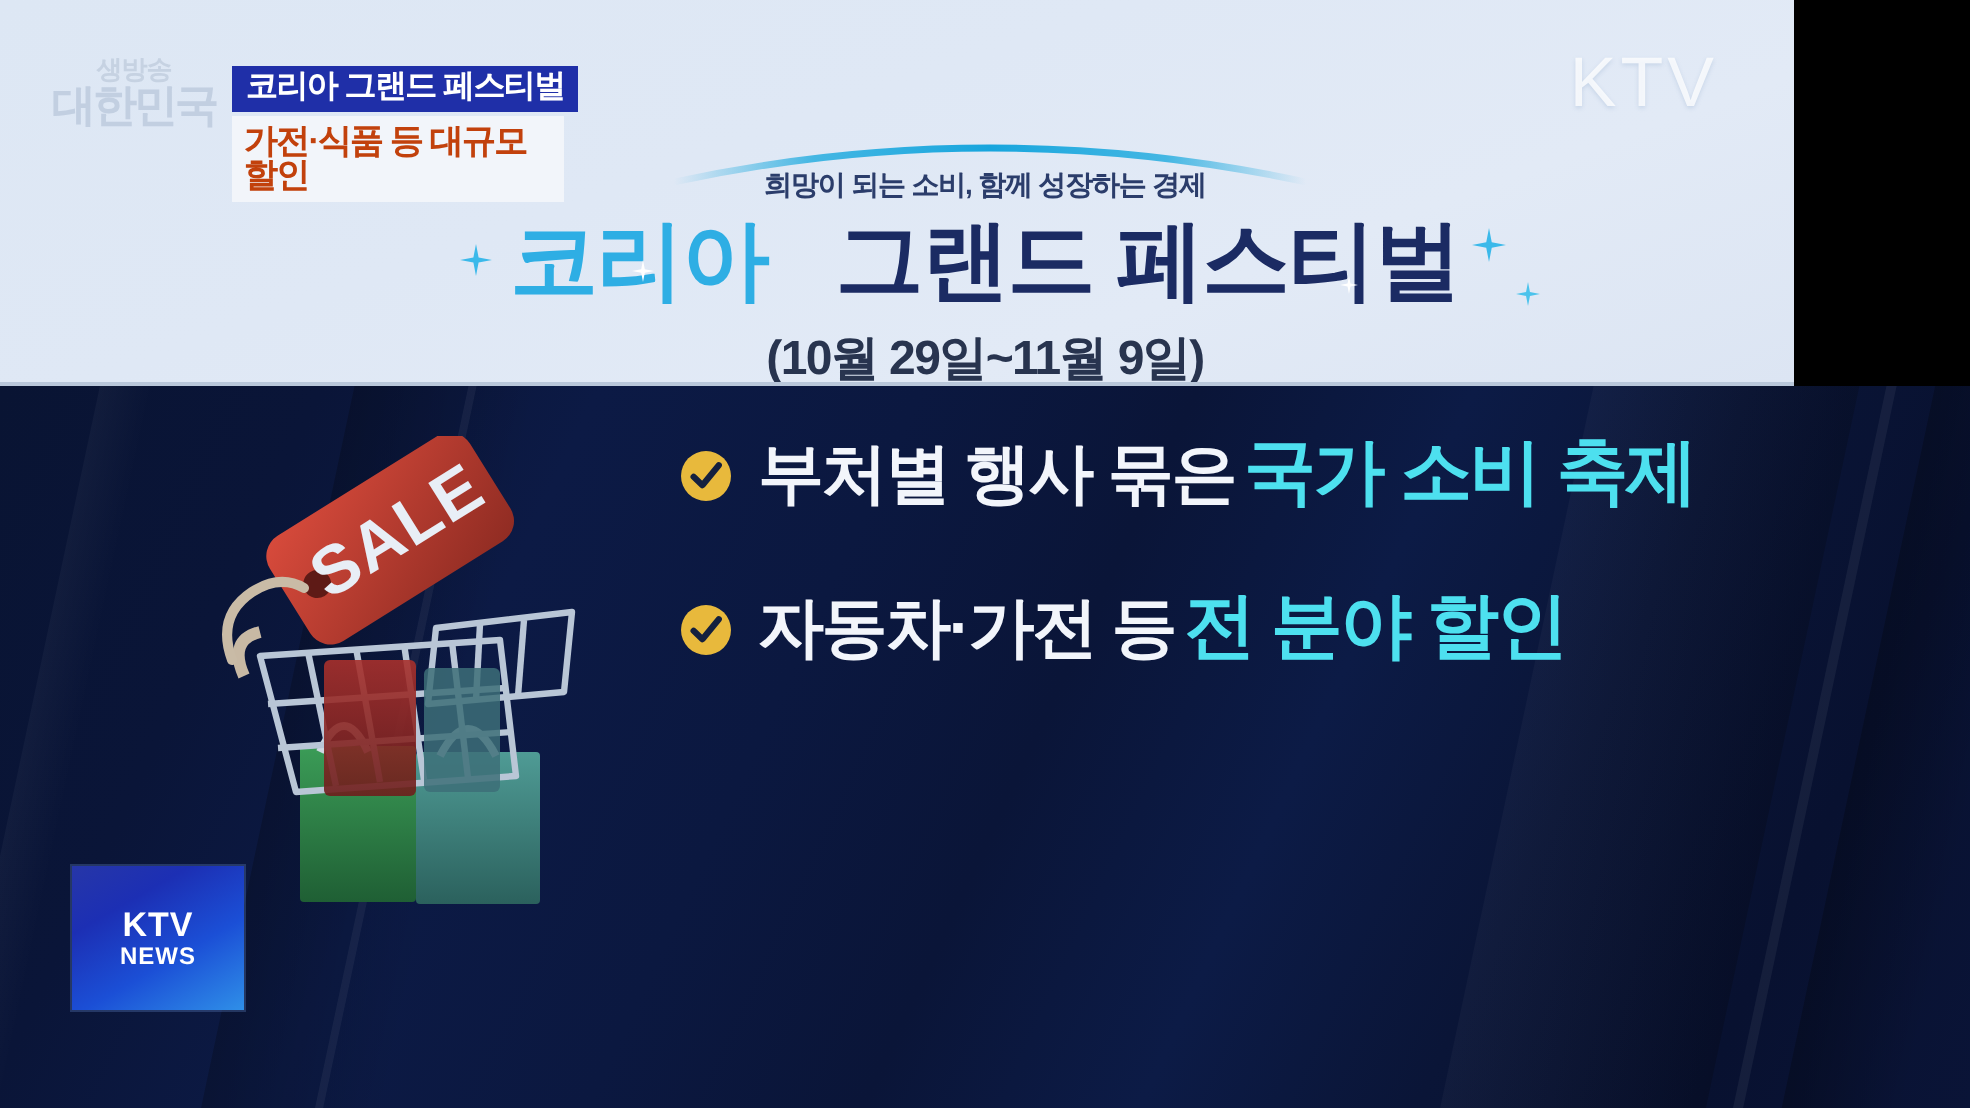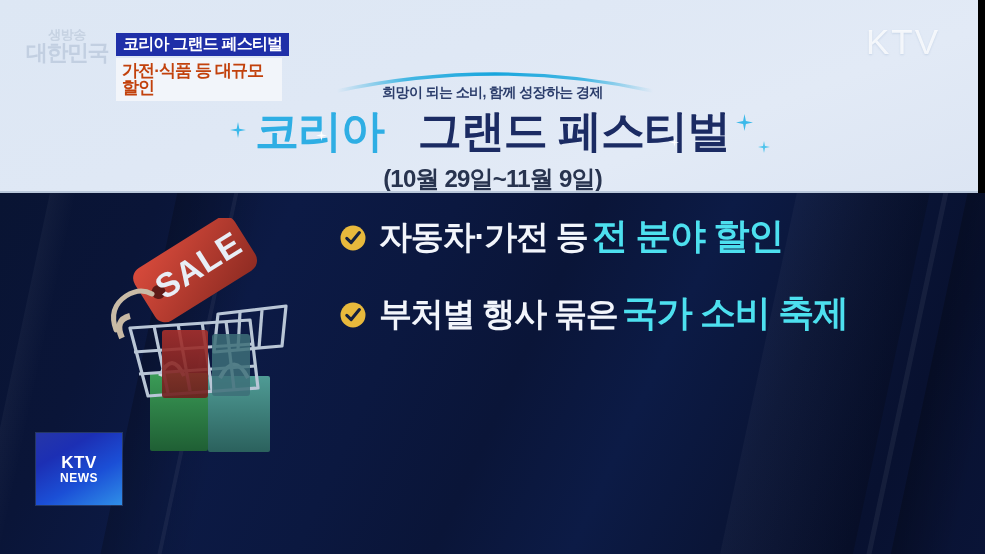--- a/index.html
+++ b/index.html
@@ -11,21 +11,21 @@
   }
   #screen {
     position:relative;
     width:985px; height:554px;
     overflow:hidden;
   }
 
   
   #header {
     position:absolute; left:0; top:0;
-    width:978px; height:193px;
+    width:897px; height:193px;
     background:linear-gradient(160deg,#dde7f4 0%,#dfe8f5 40%,#e2eaf6 70%,#dce5f3 100%);
     overflow:hidden;
   }
   #header:after{
     content:""; position:absolute; left:0; bottom:0; width:100%; height:2px;
     background:#b9c7da;
   }
 
   
   #watermark-live {
@@ -293,42 +293,42 @@
         <path d="M16 112 q-8 -22 10 -34 q14 -9 26 -2" fill="none" stroke="#c9bba6" stroke-width="5" stroke-linecap="round"></path>
       </svg>
     </div>
 
     <div id="ktv-news">
       <div class="kn1">KTV</div>
       <div class="kn2">NEWS</div>
     </div>
 
     <div id="bullets">
+
+      <div class="bullet-row">
+        <span class="check-icon">
+          <svg width="26" height="26" viewBox="0 0 26 26">
+            <circle cx="13" cy="13" r="12.5" fill="#e8b93c"></circle>
+            <path d="M6.8 13.4 L11.2 17.6 L19.4 7.6" fill="none" stroke="#14203f" stroke-width="3.1" stroke-linecap="round" stroke-linejoin="round"></path>
+          </svg>
+        </span>
+        <span class="bullet-text">
+          <span class="line1">부처별 행사 묶은</span>
+          <span class="line2">국가 소비 축제</span>
+        </span>
+      </div>
 
       <div class="bullet-row">
         <span class="check-icon">
           <svg width="26" height="26" viewBox="0 0 26 26">
             <circle cx="13" cy="13" r="12.5" fill="#e8b93c"></circle>
             <path d="M6.8 13.4 L11.2 17.6 L19.4 7.6" fill="none" stroke="#14203f" stroke-width="3.1" stroke-linecap="round" stroke-linejoin="round"></path>
           </svg>
         </span>
         <span class="bullet-text">
           <span class="line1">자동차·가전 등</span>
           <span class="line2">전 분야 할인</span>
         </span>
       </div>
-
-      <div class="bullet-row">
-        <span class="check-icon">
-          <svg width="26" height="26" viewBox="0 0 26 26">
-            <circle cx="13" cy="13" r="12.5" fill="#e8b93c"></circle>
-            <path d="M6.8 13.4 L11.2 17.6 L19.4 7.6" fill="none" stroke="#14203f" stroke-width="3.1" stroke-linecap="round" stroke-linejoin="round"></path>
-          </svg>
-        </span>
-        <span class="bullet-text">
-          <span class="line1">부처별 행사 묶은</span>
-          <span class="line2">국가 소비 축제</span>
-        </span>
-      </div>
     </div>
 
   </div>
 </div>
 
 </body></html>

